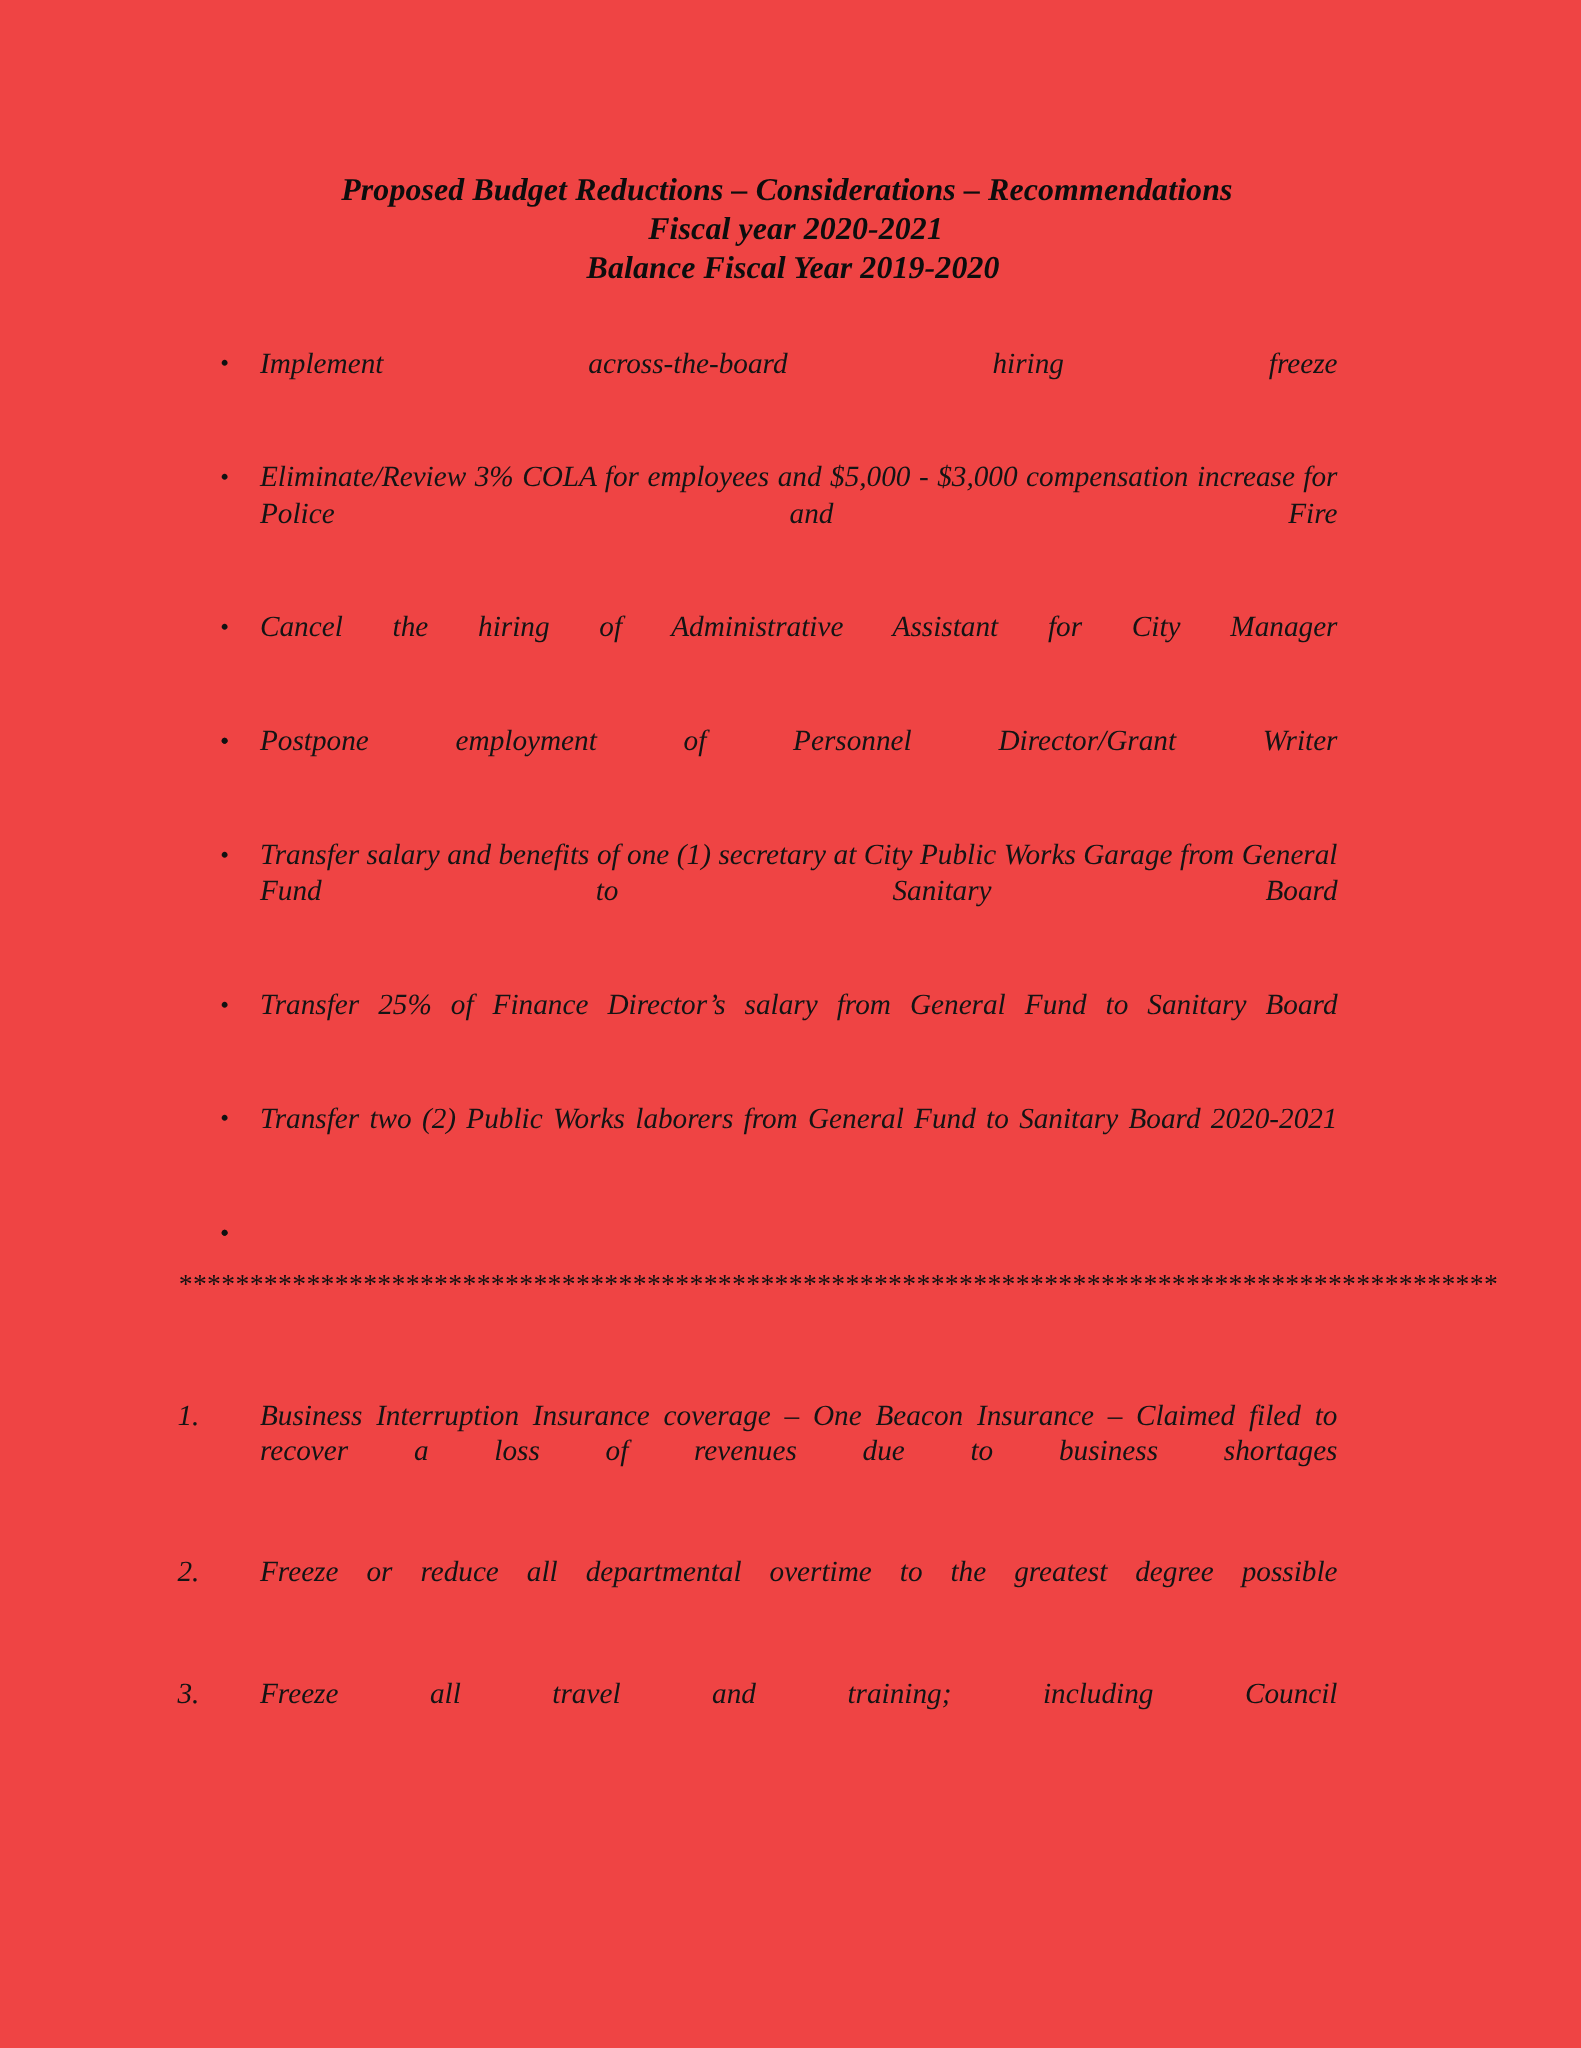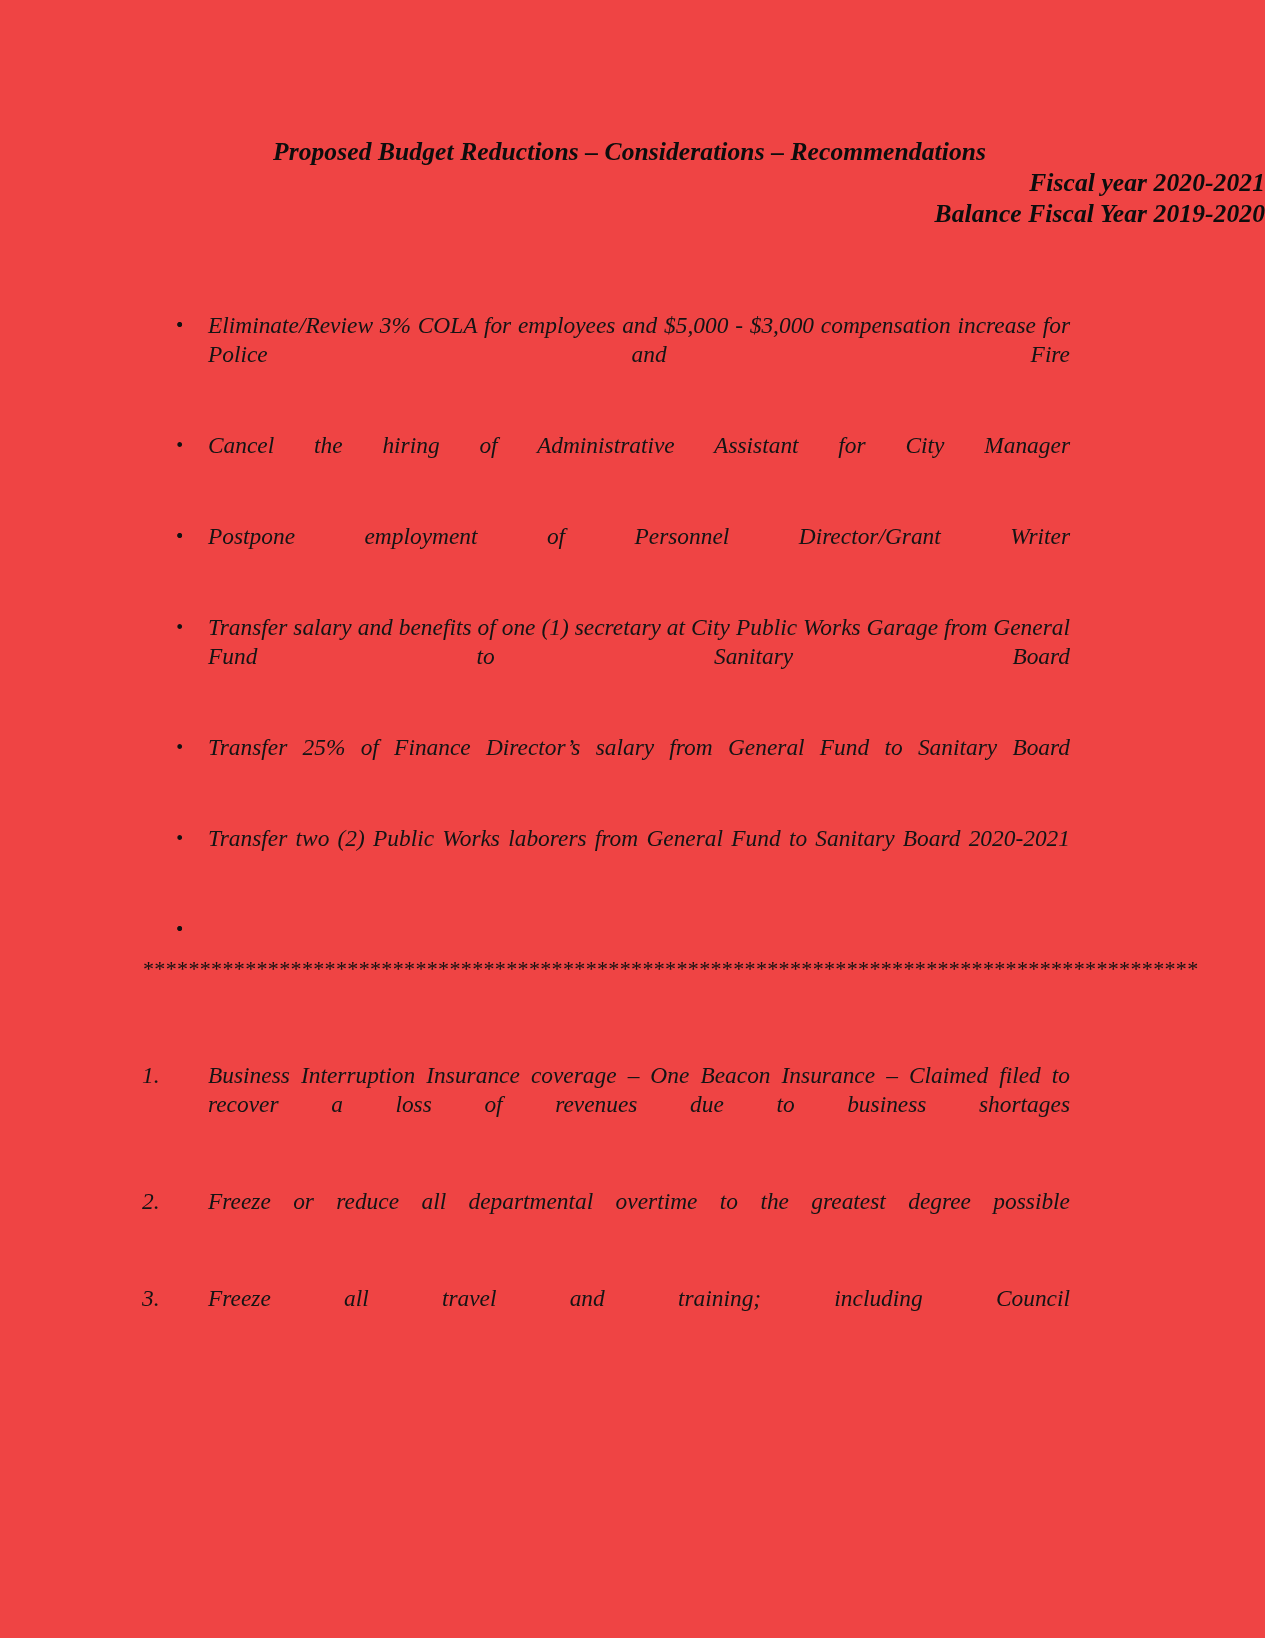--- a/index.html
+++ b/index.html
@@ -39,22 +39,22 @@
     font-size: 25.5px;
     line-height: 31px;
     letter-spacing: 0.1px;
     color: #0d0d0d;
   }
   .doc-header .hline {
     display: block;
     white-space: nowrap;
   }
   .doc-header .hline-1 { padding-right: 6px; }
-  .doc-header .hline-2 { padding-left: 8px; text-align: right; }
-  .doc-header .hline-3 { padding-left: 4px; text-align: right; }
+  .doc-header .hline-2 { padding-left: 8px; }
+  .doc-header .hline-3 { padding-left: 4px; }
 
   
   .bullet-list {
     list-style: none;
     margin: 0;
     padding: 0;
     position: relative;
     top: 48px;
   }
   .bullet-item {
@@ -138,20 +138,21 @@
 
   <div class="doc-header">
     <span class="hline hline-1">Proposed Budget Reductions – Considerations – Recommendations</span>
     <span class="hline hline-2">Fiscal year 2020-2021</span>
     <span class="hline hline-3">Balance Fiscal Year 2019-2020</span>
   </div>
 
   <ul class="bullet-list">
     <li class="bullet-item">
       <span class="bullet-marker">•</span>
+      <span class="bullet-text">Implement across-the-board hiring freeze</span>
     </li>
     <li class="bullet-item">
       <span class="bullet-marker">•</span>
       <span class="bullet-text">Eliminate/Review 3% COLA for employees and $5,000 - $3,000 compensation increase for Police and Fire</span>
     </li>
     <li class="bullet-item">
       <span class="bullet-marker">•</span>
       <span class="bullet-text">Cancel the hiring of Administrative Assistant for City Manager</span>
     </li>
     <li class="bullet-item">

